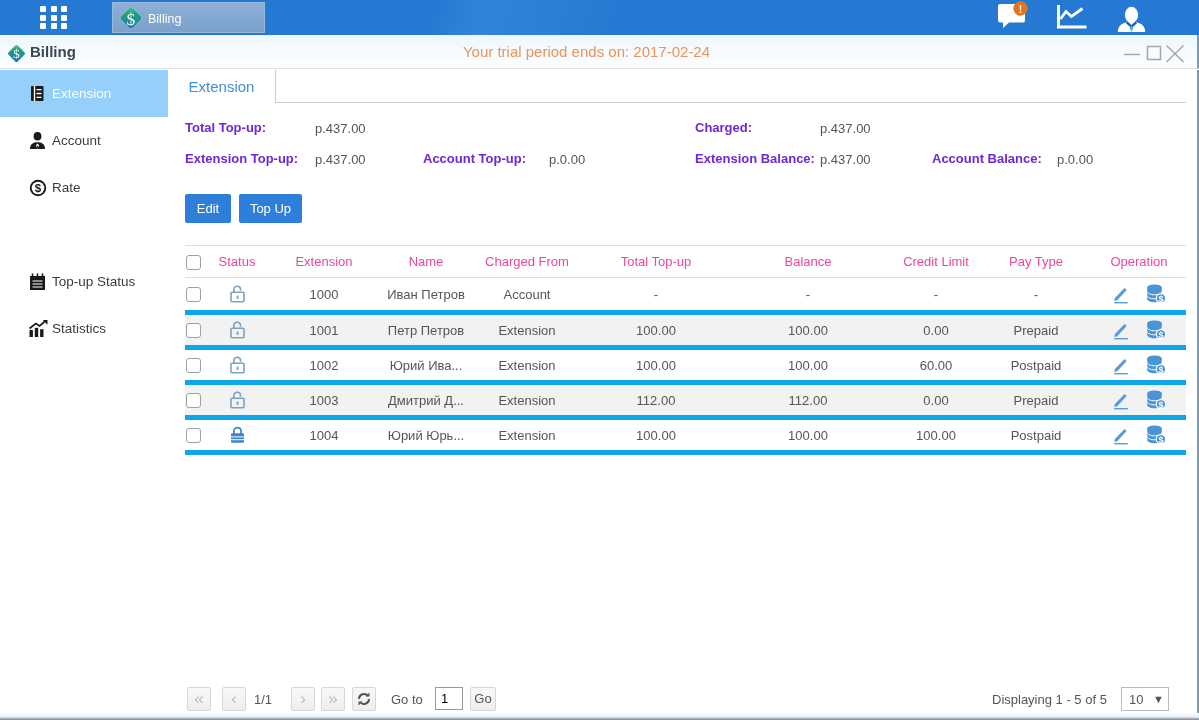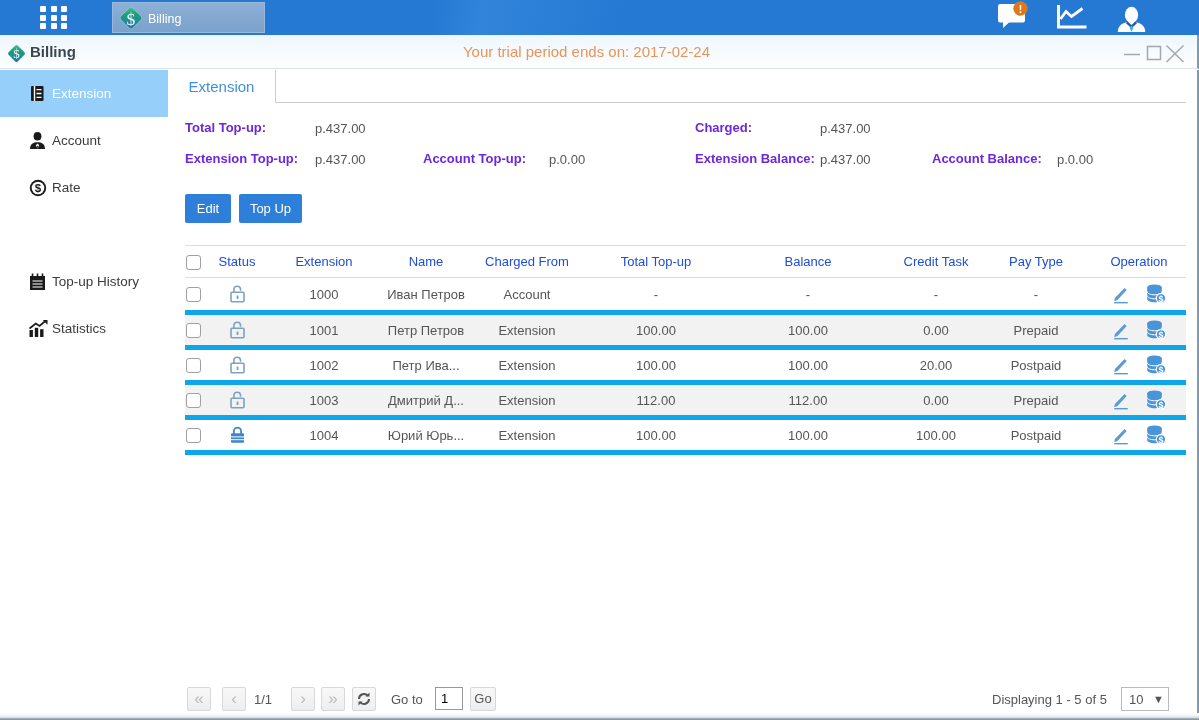--- a/index.html
+++ b/index.html
@@ -30,21 +30,21 @@
 #content { position:absolute; left:168px; top:70px; width:1029px; height:643px; }
 #tab1 { position:absolute; left:0; top:0; width:108px; height:33px; background:#fff; border-right:1px solid #ccc;
   font-size:15px; color:#4090d9; text-align:center; line-height:33px; }
 #tabline { position:absolute; left:108px; top:32px; width:910px; height:1px; background:#ccc; }
 .lb { position:absolute; font-size:13px; font-weight:bold; color:#6d28d9; white-space:nowrap; }
 .vl { position:absolute; font-size:13px; color:#555; white-space:nowrap; }
 .btn { position:absolute; top:124px; height:29px; background:#2d7fd9; color:#fff; font-size:13px;
   border-radius:2px; text-align:center; line-height:29px; }
 table { border-collapse:collapse; table-layout:fixed; }
 #tbl { position:absolute; left:17px; top:175px; width:1001px; font-size:13px; color:#555; }
-#tbl th { font-size:13px; color:#1d4ed8; font-weight:normal; height:32px; border-top:1px solid #ddd; border-bottom:1px solid #ddd; text-align:center; }
+#tbl th { font-size:13px; color:#ec4899; font-weight:normal; height:32px; border-top:1px solid #ddd; border-bottom:1px solid #ddd; text-align:center; }
 #tbl td { height:35px; text-align:center; border-bottom:5px solid #0ea5e9; }
 #tbl tr.alt td { background:#f2f2f2; }
 .cb { display:inline-block; width:15px; height:15px; border:1px solid #a0a0a0; border-radius:3px; background:#fff; vertical-align:middle; margin-left:1px; }
 #pager { position:absolute; left:0; top:617px; width:1018px; height:24px; font-size:13px; color:#555; }
 .pbtn { position:absolute; top:0; width:24px; height:24px; background:linear-gradient(#f8f8f8,#eee); border:1px solid #d8d8d8; border-radius:2px;
   text-align:center; color:#bbb; font-size:17px; line-height:21px; }
 </style>
 </head>
 <body>
 
@@ -148,21 +148,21 @@
         <text x="9" y="13" font-size="11.5" font-weight="bold" fill="#1a1a1a" text-anchor="middle" font-family="Liberation Sans">$</text>
       </svg>
     <div class="lbl">Rate</div>
   </div>
   <div class="sitem" style="top:188px">
     <svg width="17" height="18" viewBox="0 0 17 18">
         <path d="M1 3 h15 v14 H1 z" fill="#1a1a1a"></path>
         <path d="M3.5 0.5 v4 M8.5 0.5 v4 M13.5 0.5 v4" stroke="#1a1a1a" stroke-width="1.6"></path>
         <path d="M3.5 8 h10 M3.5 11 h10 M3.5 14 h10" stroke="#fff" stroke-width="1.2"></path>
       </svg>
-    <div class="lbl">Top-up History</div>
+    <div class="lbl">Top-up Status</div>
   </div>
   <div class="sitem" style="top:235px">
     <svg width="19" height="17" viewBox="0 0 19 17">
         <rect x="0.5" y="10" width="3.4" height="7" fill="#1a1a1a"></rect>
         <rect x="5.8" y="7.8" width="3.4" height="9.2" fill="#1a1a1a"></rect>
         <rect x="11.1" y="9.2" width="3.4" height="7.8" fill="#1a1a1a"></rect>
         <path d="M0.5 8.5 L6.8 3.6 L10.5 6 L15.8 1.5" stroke="#1a1a1a" stroke-width="1.7" fill="none"></path>
         <path d="M13.8 0 L18.5 0 L18.5 4.7 z" fill="#1a1a1a"></path>
       </svg>
     <div class="lbl">Statistics</div>
@@ -205,21 +205,21 @@
     </colgroup>
     <tbody>
         <tr>
       <th style="text-align:left"><span class="cb"></span></th>
       <th>Status</th>
           <th>Extension</th>
           <th>Name</th>
           <th>Charged From</th>
           <th>Total Top-up</th>
       <th>Balance</th>
-          <th>Credit Task</th>
+          <th>Credit Limit</th>
           <th>Pay Type</th>
           <th>Operation</th>
     </tr>
     <tr>
       <td style="text-align:left"><span class="cb"></span></td>
       <td><svg width="17" height="18" viewBox="0 0 17 18" style="vertical-align:middle">
               <rect x="2" y="7.3" width="13" height="9.5" rx="1" fill="none" stroke="#7da2c1" stroke-width="1.6"></rect>
               <path d="M4.9 7 V4.5 a3.3 3.3 0 0 1 6.6 0 V5.8" fill="none" stroke="#7da2c1" stroke-width="1.6"></path>
               <rect x="7.6" y="10.6" width="1.9" height="3.4" rx="0.4" fill="#7da2c1"></rect>
             </svg></td>
@@ -269,25 +269,25 @@
             </svg></td>
     </tr>
     <tr>
       <td style="text-align:left"><span class="cb"></span></td>
       <td><svg width="17" height="18" viewBox="0 0 17 18" style="vertical-align:middle">
               <rect x="2" y="7.3" width="13" height="9.5" rx="1" fill="none" stroke="#7da2c1" stroke-width="1.6"></rect>
               <path d="M4.9 7 V4.5 a3.3 3.3 0 0 1 6.6 0 V5.8" fill="none" stroke="#7da2c1" stroke-width="1.6"></path>
               <rect x="7.6" y="10.6" width="1.9" height="3.4" rx="0.4" fill="#7da2c1"></rect>
             </svg></td>
           <td>1002</td>
-          <td>Петр Ива...</td>
+          <td>Юрий Ива...</td>
           <td>Extension</td>
       <td>100.00</td>
           <td>100.00</td>
-          <td>20.00</td>
+          <td>60.00</td>
           <td>Postpaid</td>
           <td><svg width="19" height="19" viewBox="0 0 19 19" style="vertical-align:middle;margin-right:15px">
               <path d="M2.9 13.1 L12.6 3 l2.1 2 L5.2 15.2 l-3 0.8 z" fill="#5a9bd7"></path>
               <rect x="2.2" y="17" width="13.6" height="1.4" fill="#5a9bd7"></rect>
             </svg><svg width="21" height="20" viewBox="0 0 21 20" style="vertical-align:middle">
               <path d="M1.2 3.6 h14.6 V15 c0 1.8 -3.3 3.2 -7.3 3.2 c-4 0 -7.3 -1.4 -7.3 -3.2 z" fill="#4a94d8"></path>
               <ellipse cx="8.5" cy="3.6" rx="7.3" ry="3.2" fill="#4a94d8"></ellipse>
               <path d="M1.2 7.6 c0 1.8 3.3 3.2 7.3 3.2 c4 0 7.3 -1.4 7.3 -3.2" stroke="#fff" stroke-width="1" fill="none"></path>
               <path d="M1.2 11.6 c0 1.8 3.3 3.2 7.3 3.2 c4 0 7.3 -1.4 7.3 -3.2" stroke="#fff" stroke-width="1" fill="none"></path>
               <circle cx="15" cy="14.3" r="4.7" fill="#4a94d8" stroke="#fff" stroke-width="1.3"></circle>

